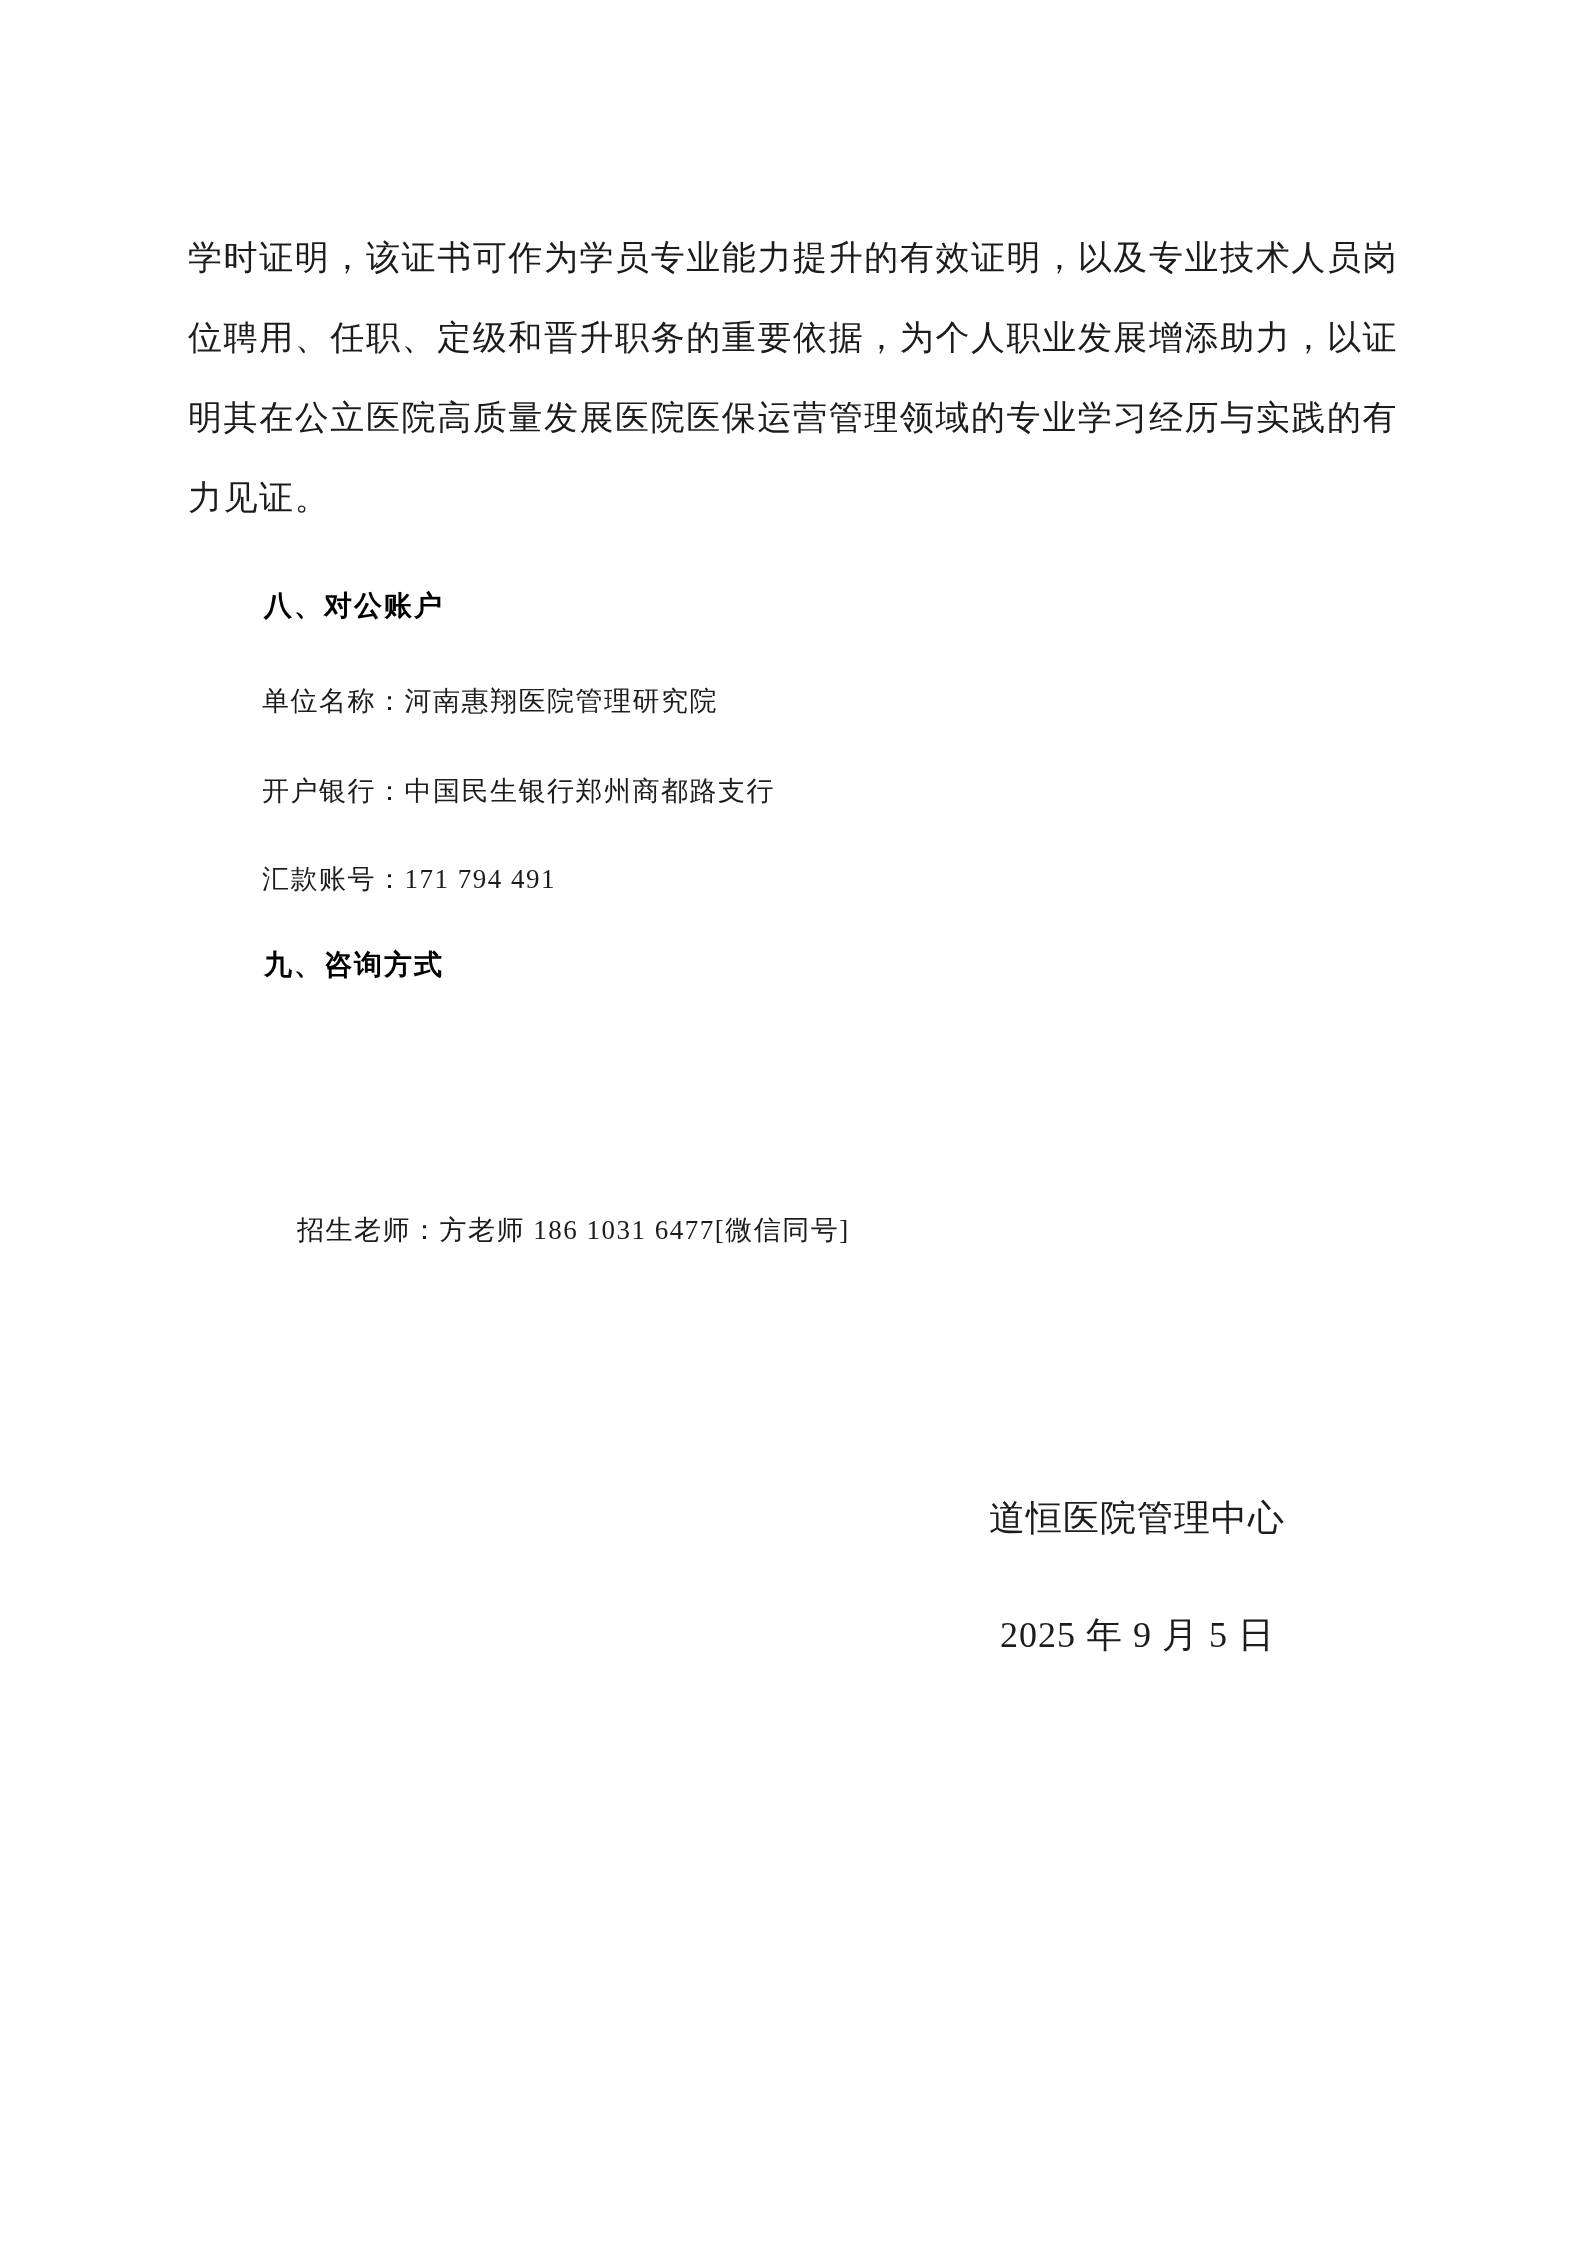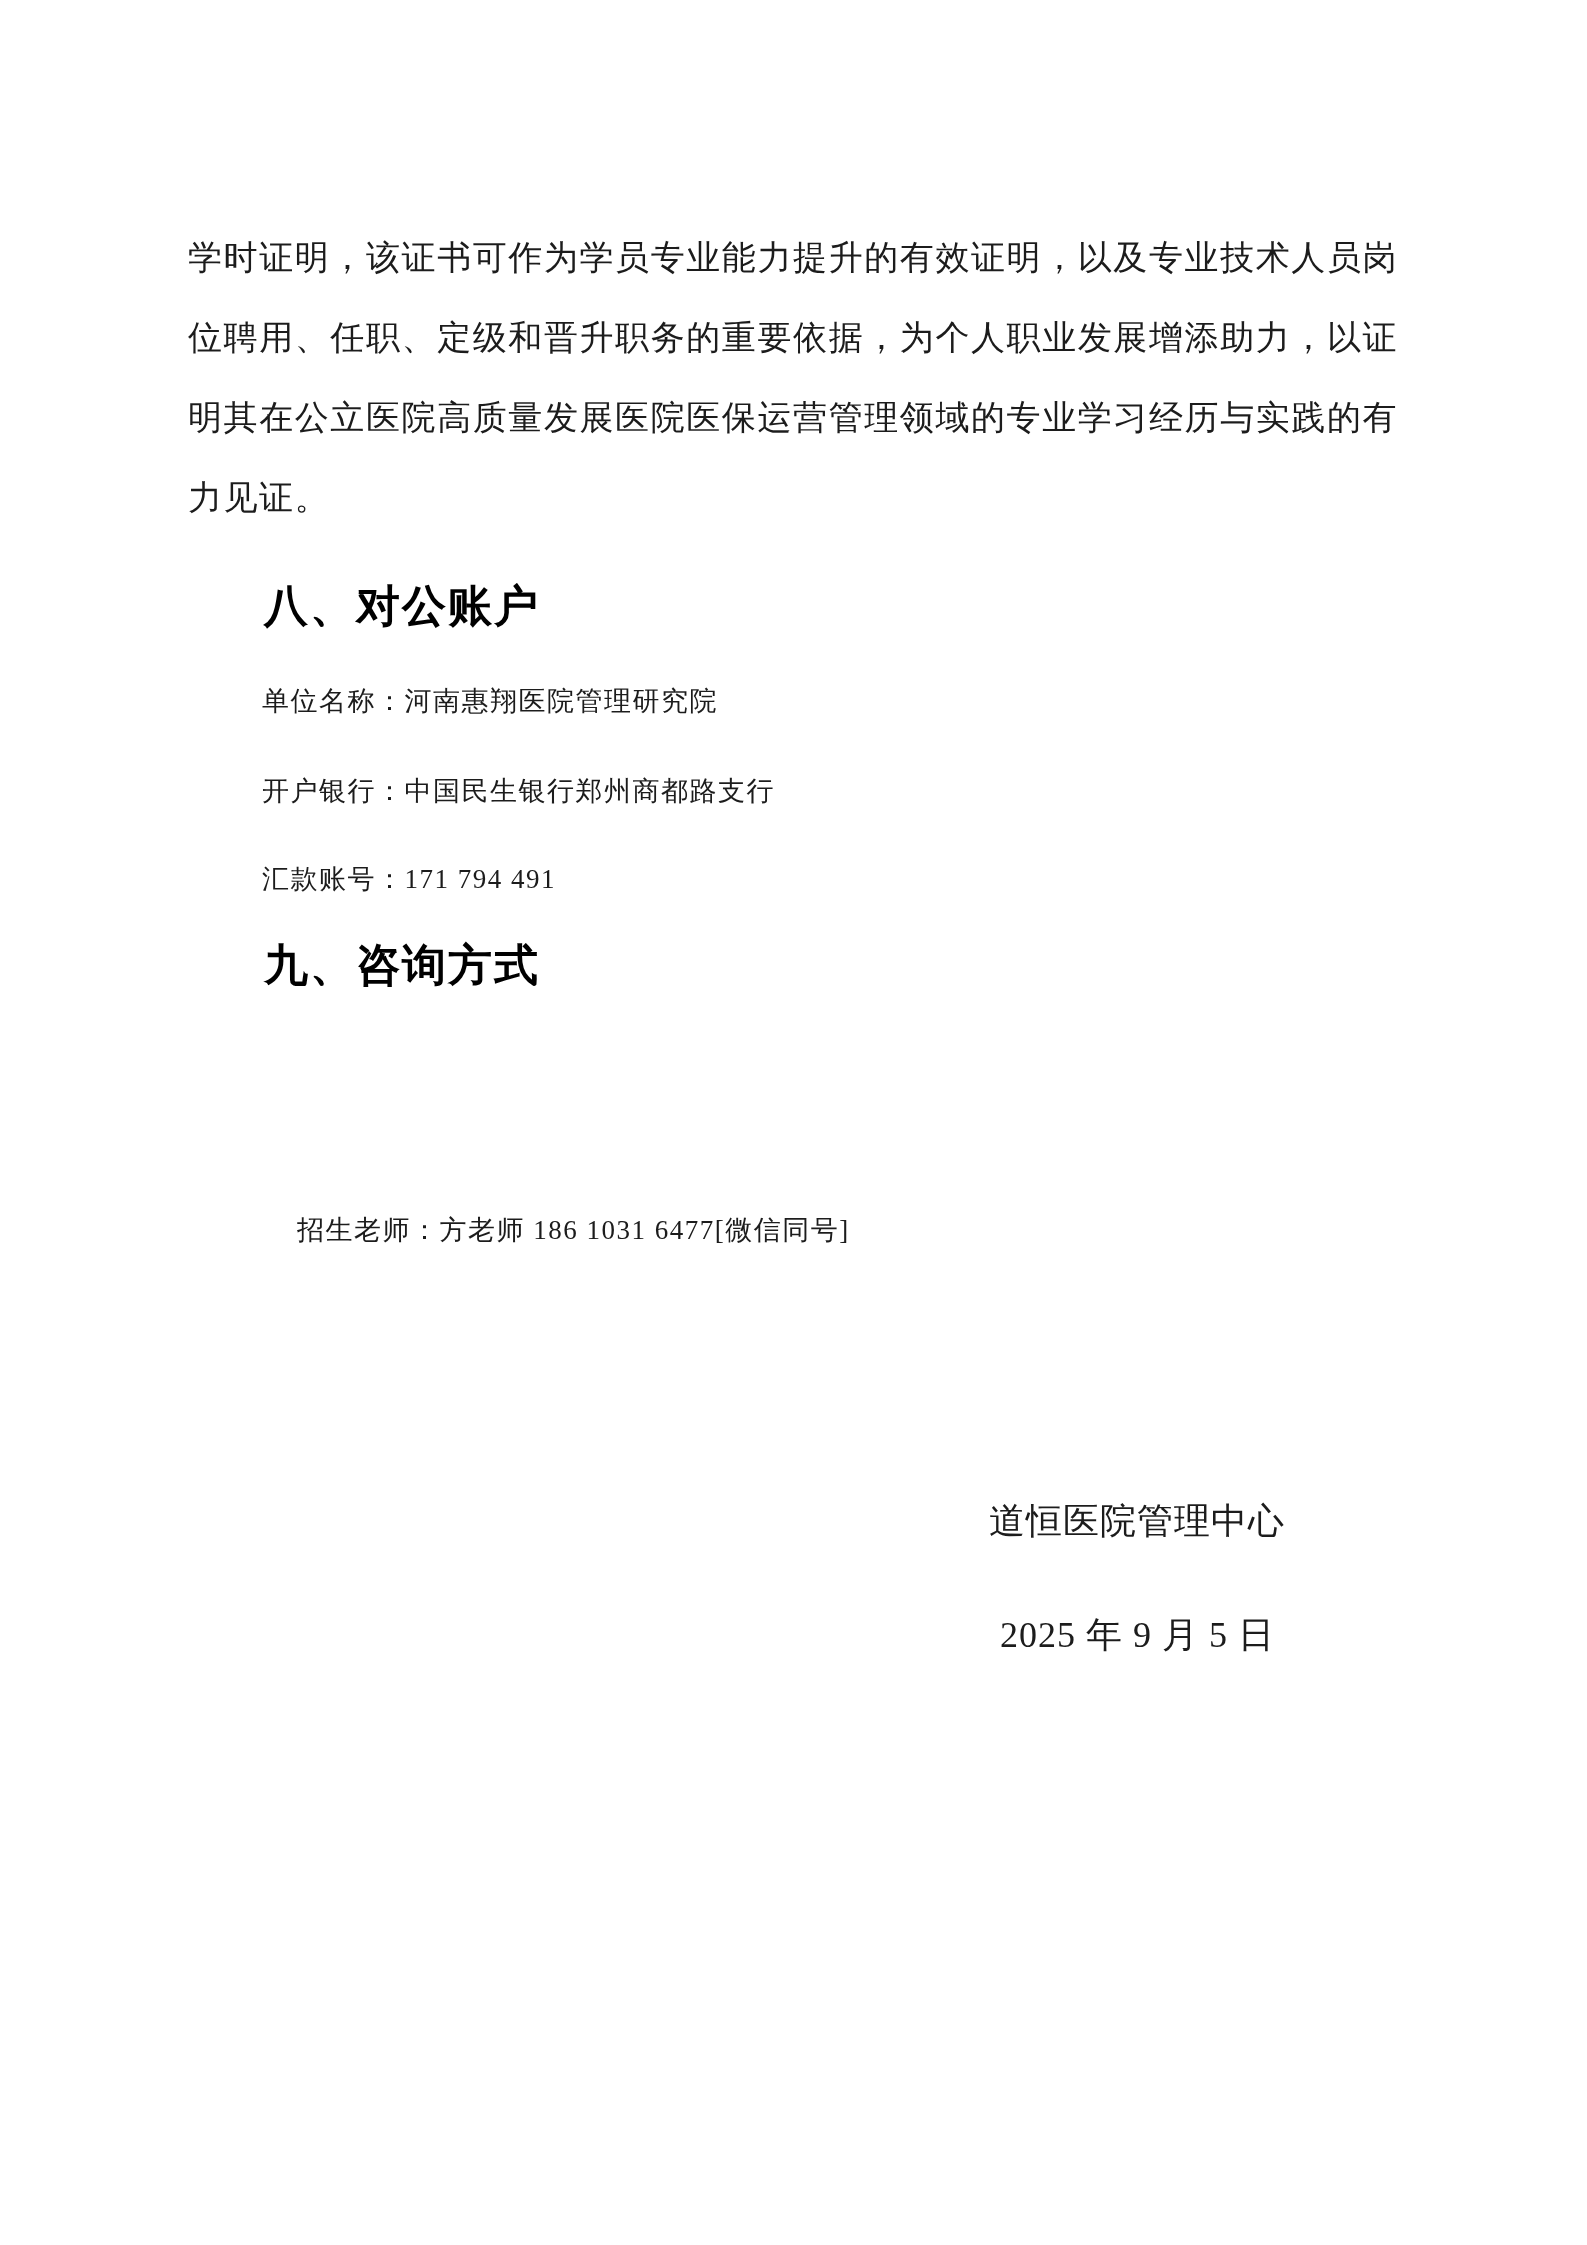--- a/index.html
+++ b/index.html
@@ -29,21 +29,21 @@
     font-weight: 400;
   }
   .para-intro { top: 218px; }
   .para-consult { top: 1014px; text-indent: 2.15em; }
   
   .heading {
     position: absolute;
     left: 264px;
     font-family: "Liberation Sans", "DejaVu Sans", sans-serif;
     font-weight: 700;
-    font-size: 44px;
+    font-size: 28px;
     line-height: 48px;
     color: #000000;
     letter-spacing: 2px;
   }
   .heading-8 { top: 582px; }
   .heading-9 { top: 941px; }
   
   .info-line {
     position: absolute;
     left: 262px;
@@ -60,21 +60,21 @@
   
   .sign-line {
     position: absolute;
     font-size: 36px;
     line-height: 46px;
     letter-spacing: 1px;
     color: #1c1c1c;
     white-space: nowrap;
     text-align: right;
   }
-  .sign-org  { top: 1498px; right: 302px; }
+  .sign-org  { top: 1498px; right: 302px; font-family: Liberation Mono, monospace; }
   .sign-date { top: 1612px; right: 312px; }
 </style>
 </head>
 <body>
 
 <div class="page">
 
   <p class="para para-intro">学时证明，该证书可作为学员专业能力提升的有效证明，以及专业技术人员岗位聘用、任职、定级和晋升职务的重要依据，为个人职业发展增添助力，以证明其在公立医院高质量发展医院医保运营管理领域的专业学习经历与实践的有力见证。</p>
 
   <h2 class="heading heading-8">八、对公账户</h2>

